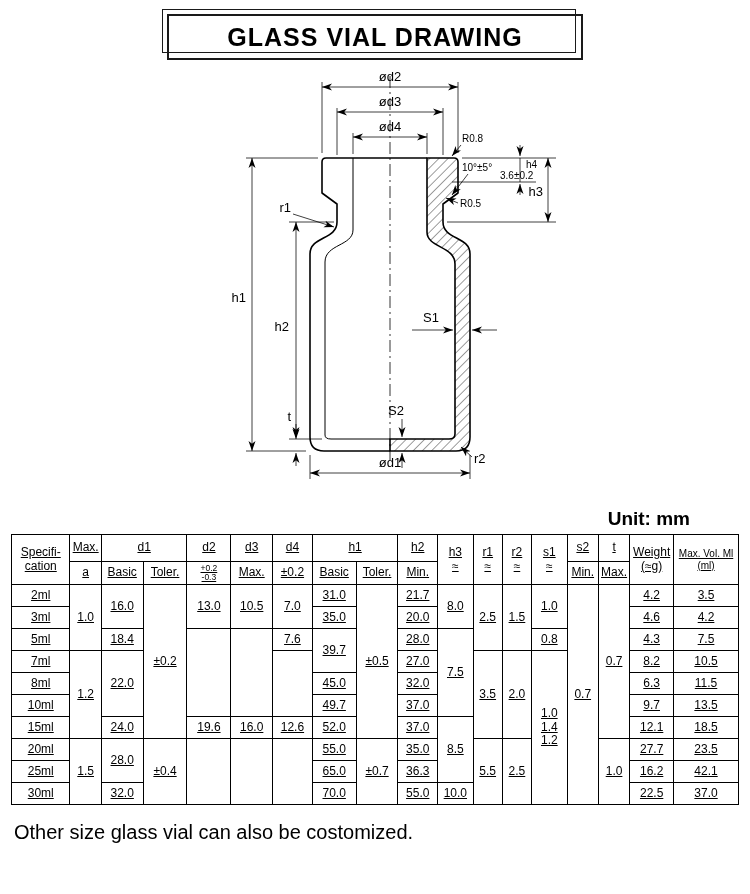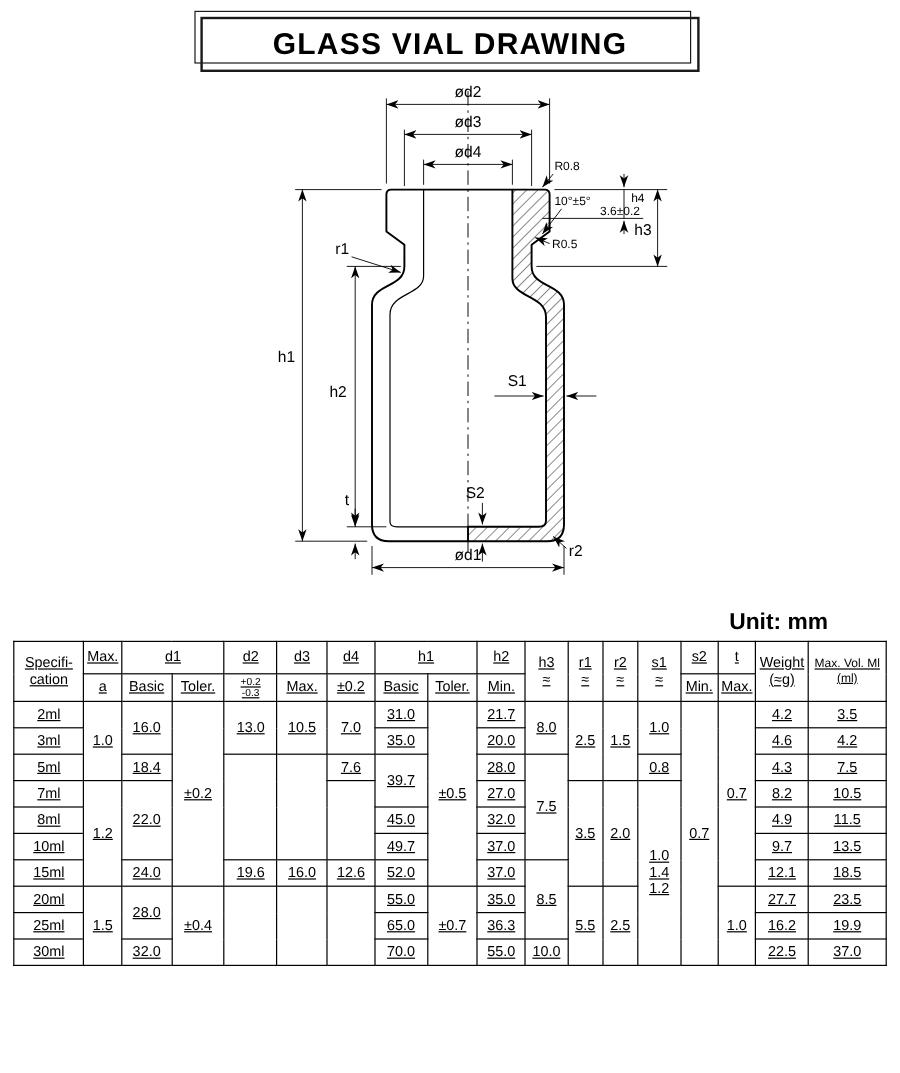--- a/index.html
+++ b/index.html
@@ -309,21 +309,21 @@
             <div>1.4</div>
             <div>1.2</div>
           </td>
         <td>8.2</td>
         <td>10.5</td>
       </tr>
       <tr>
         <td class="b">8ml</td>
         <td>45.0</td>
         <td>32.0</td>
-        <td>4.9</td>
+        <td>6.3</td>
         <td>11.5</td>
       </tr>
       <tr>
         <td class="b">10ml</td>
         <td>49.7</td>
         <td>37.0</td>
         <td>9.7</td>
         <td>13.5</td>
       </tr>
       <tr>
@@ -353,28 +353,29 @@
         <td rowspan="3">2.5</td>
         <td rowspan="3">1.0</td>
         <td>27.7</td>
         <td>23.5</td>
       </tr>
       <tr>
         <td class="b">25ml</td>
         <td>65.0</td>
         <td>36.3</td>
         <td>16.2</td>
-        <td>19.9</td>
+        <td>42.1</td>
       </tr>
       <tr>
         <td class="b">30ml</td>
         <td>32.0</td>
         <td>70.0</td>
         <td>55.0</td>
         <td>10.0</td>
         <td>22.5</td>
         <td>37.0</td>
       </tr>
     </tbody>
   </table>
 
+  <div class="footer">Other size glass vial can also be costomized.</div>
 
 </div>
 
 </body></html>

